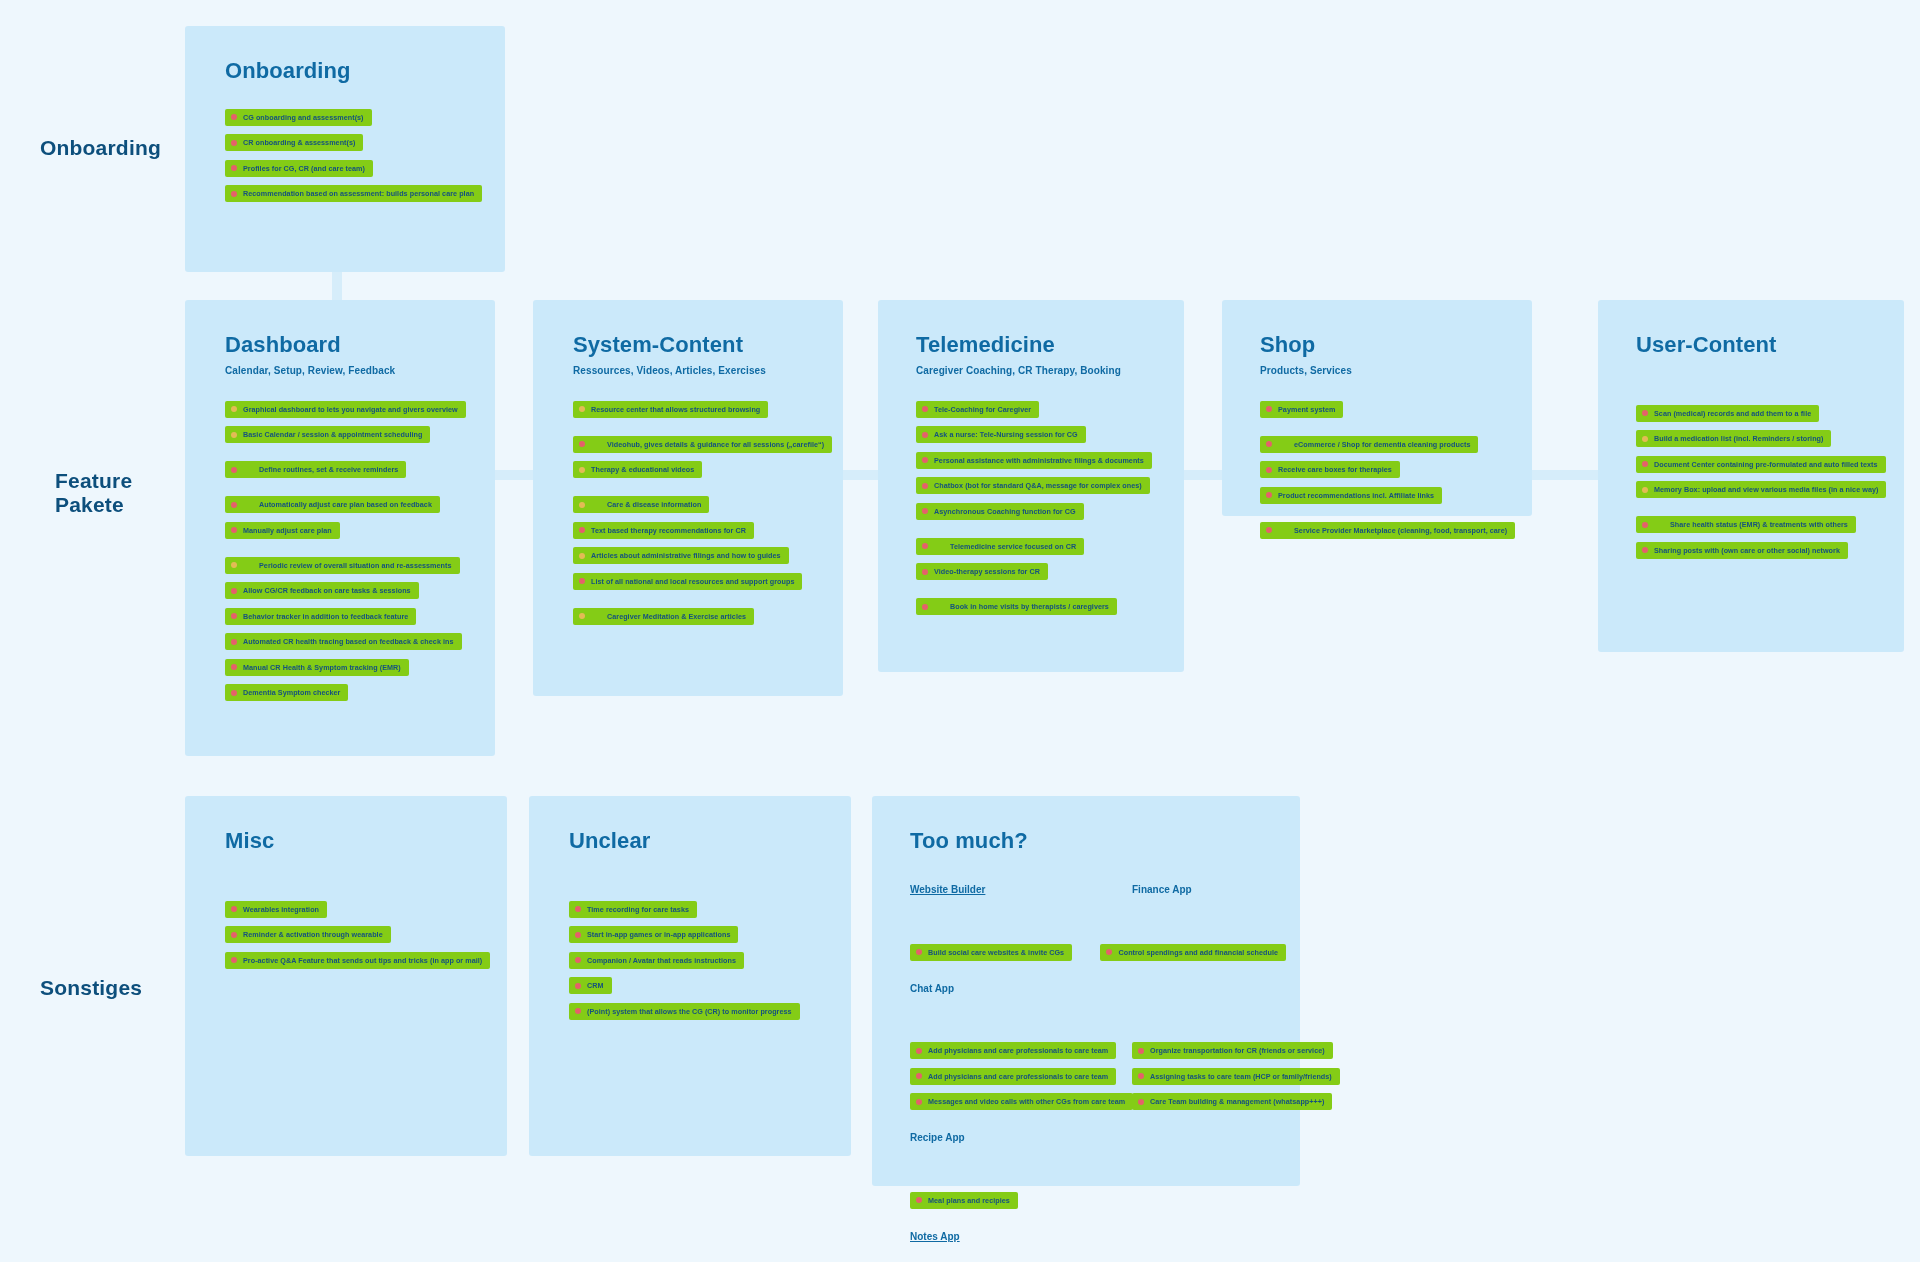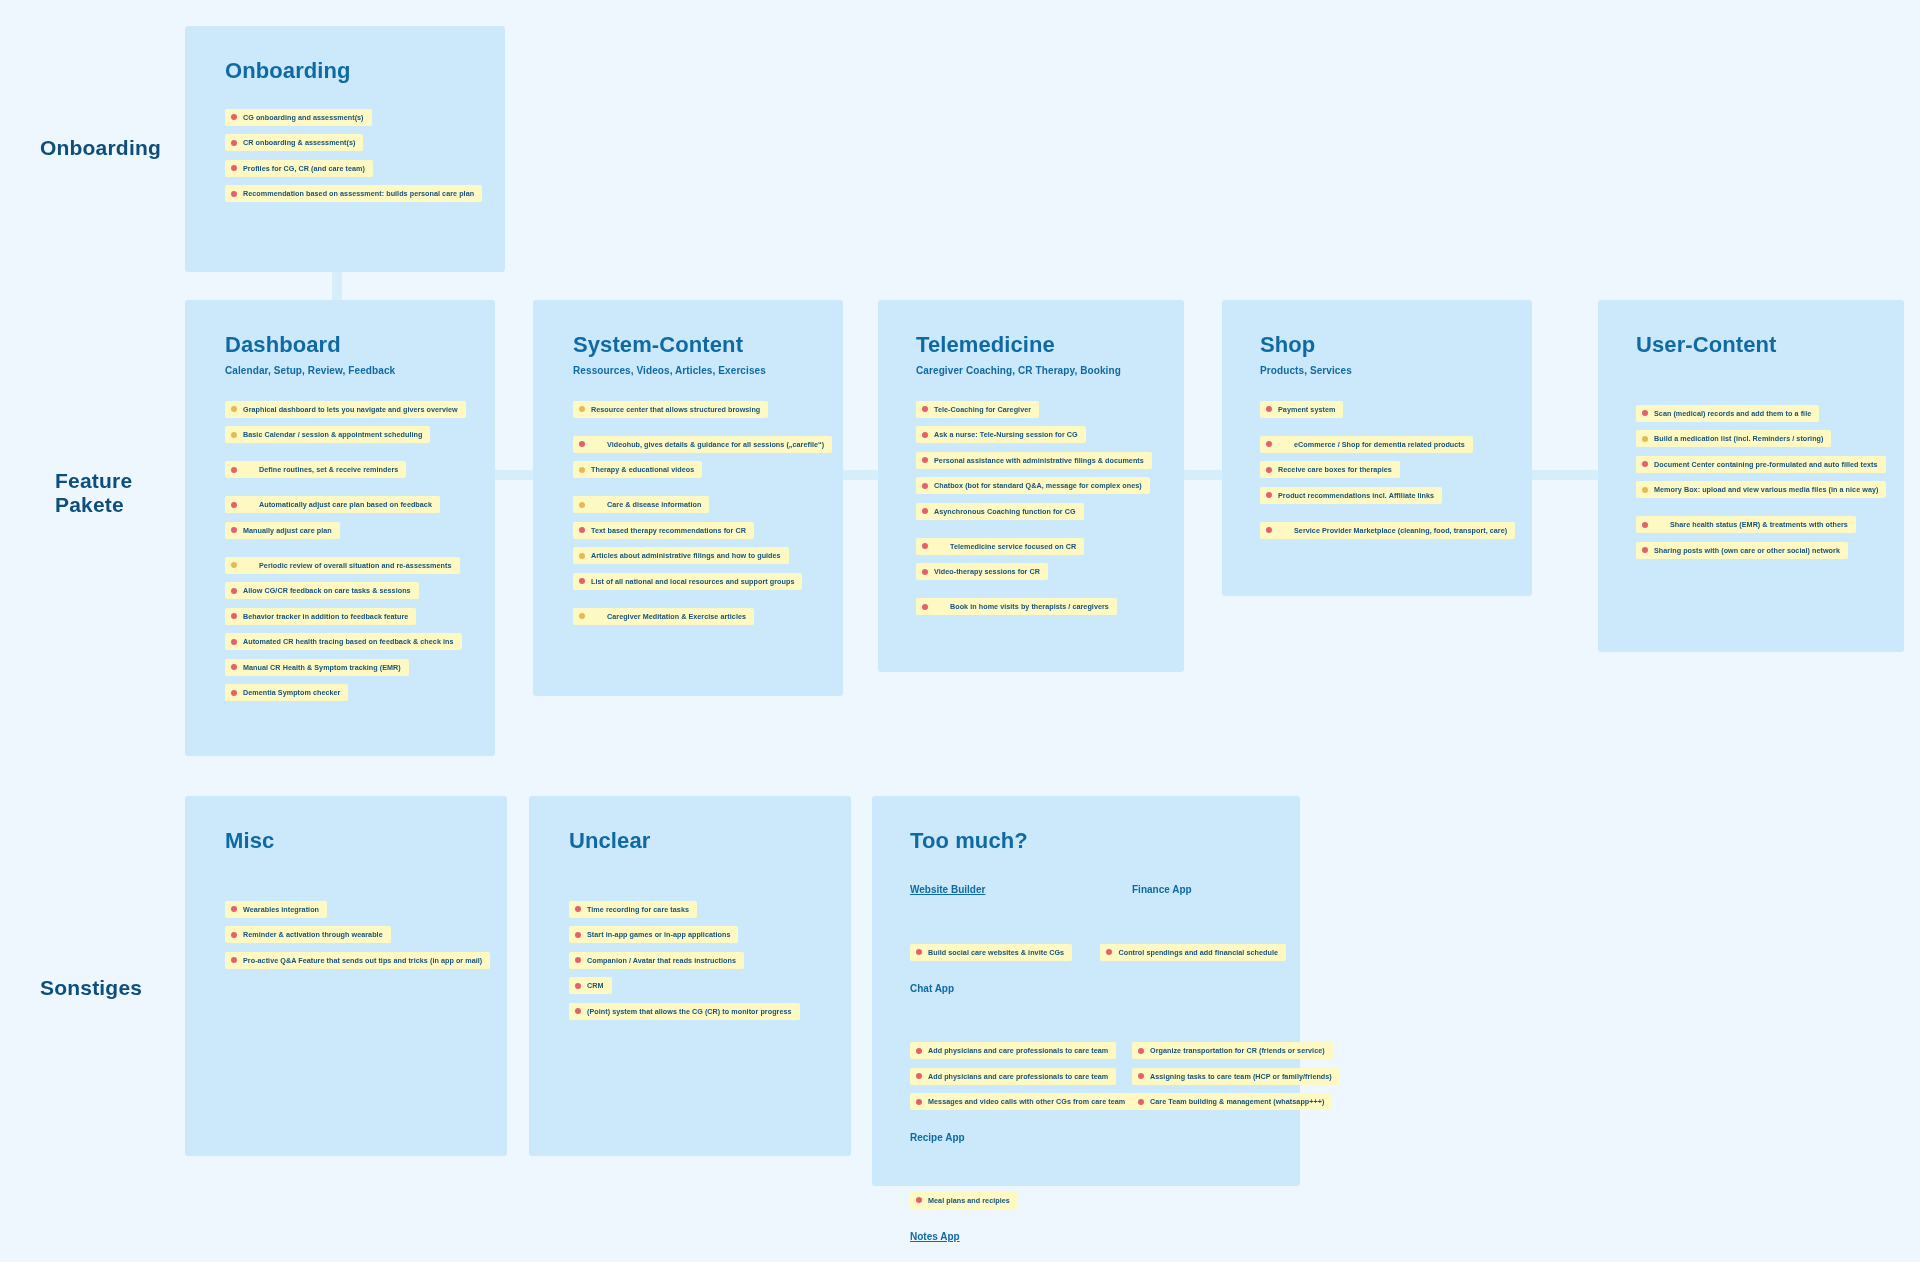--- a/index.html
+++ b/index.html
@@ -44,21 +44,21 @@
     font-size: 10px;
     font-weight: bold;
     margin-top: 7px;
     letter-spacing: .1px;
   }
   .items { margin-top: 22px; }
 
   .item {
     display: inline-flex;
     align-items: center;
-    background: #fef9c3;
+    background: #84cc16;
     border-radius: 2px;
     padding: 4px 8px 4px 6px;
     margin-bottom: 6px;
     white-space: nowrap;
   }
   .item.gap { margin-top: 12px; gap: 16px; }
   .item-dot {
     width: 6px; height: 6px;
     border-radius: 50%;
     margin-right: 6px;
@@ -246,31 +246,31 @@
             <span class="item-dot dot-red"></span>
             <span class="item-label">Video-therapy sessions for CR</span>
           </div></div>
         <div class="row"><div class="item gap">
             <span class="item-dot dot-red"></span>
             <span class="item-label">Book in home visits by therapists / caregivers</span>
           </div></div>
       </div>
   </div>
 
-  <div class="card" style="left:1222px; top:300px; width:310px; height:296px; padding:32px 12px 0 38px;">
+  <div class="card" style="left:1222px; top:300px; width:310px; height:216px; padding:32px 12px 0 38px;">
     <div class="card-title">Shop</div>
     <div class="card-sub">Products, Services</div>
     <div class="items">
         <div class="row"><div class="item">
             <span class="item-dot dot-red"></span>
             <span class="item-label">Payment system</span>
           </div></div>
         <div class="row"><div class="item gap">
             <span class="item-dot dot-red"></span>
-            <span class="item-label">eCommerce / Shop for dementia related products</span>
+            <span class="item-label">eCommerce / Shop for dementia cleaning products</span>
           </div></div>
         <div class="row"><div class="item">
             <span class="item-dot dot-red"></span>
             <span class="item-label">Receive care boxes for therapies</span>
           </div></div>
         <div class="row"><div class="item">
             <span class="item-dot dot-red"></span>
             <span class="item-label">Product recommendations incl. Affiliate links</span>
           </div></div>
         <div class="row"><div class="item gap">

